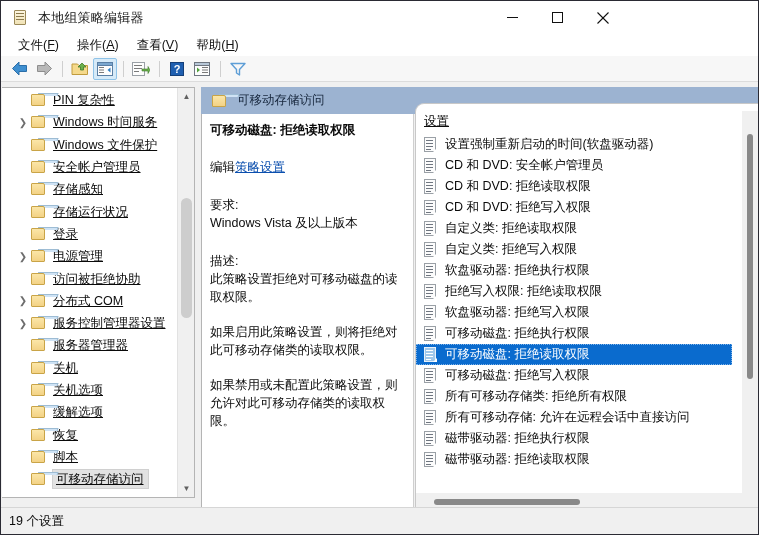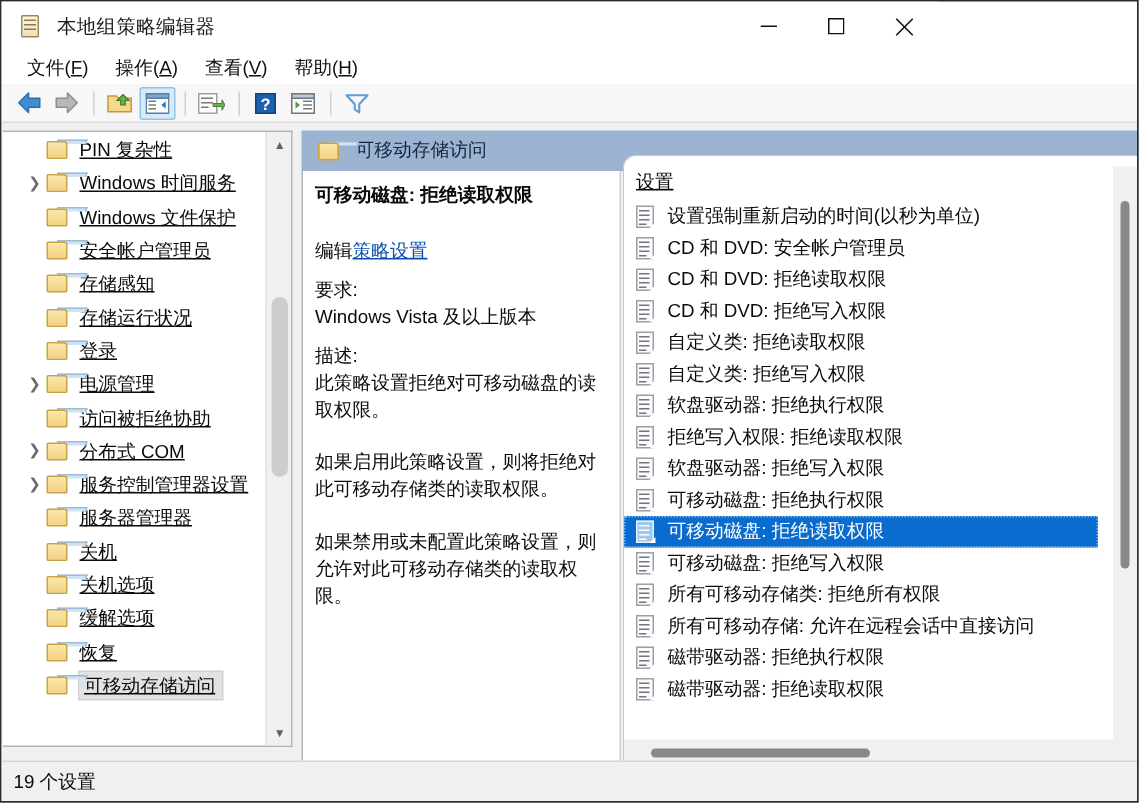--- a/index.html
+++ b/index.html
@@ -177,21 +177,21 @@
   }
   .mid-title {
     font-size: 12.5px; font-weight: bold; color: #0a0a0a;
     line-height: 17px; margin-top: 2px;
   }
   .mid-edit {
     font-size: 12.5px; color: #0a0a0a; margin-top: 20px;
   }
   .mid-edit a { color: #0B4FAE; text-decoration: underline; }
   .mid-h {
-    font-size: 12.5px; color: #0a0a0a; margin-top: 8px; line-height: 18px;
+    font-size: 12.5px; color: #0a0a0a; margin-top: 20px; line-height: 18px;
   }
   .mid-p {
     font-size: 12.5px; color: #0a0a0a; line-height: 18px;
   }
   .mid-gap { height: 17px; }
 
   
   .rightpane {
     position: absolute; left: 414px; top: 21px;
     width: 344px; height: 437px;
@@ -504,20 +504,28 @@
             <span class="tlabel">缓解选项</span>
           </div>
           <div class="tree-row">
             <span class="chev"></span>
             <span class="folder">
               <span class="tab"></span>
               <span class="back"></span>
             </span>
             <span class="tlabel">恢复</span>
           </div>
+          <div class="tree-row">
+            <span class="chev"></span>
+            <span class="folder">
+              <span class="tab"></span>
+              <span class="back"></span>
+            </span>
+            <span class="tlabel">脚本</span>
+          </div>
           <div class="tree-row selected">
             <span class="chev"></span>
             <span class="folder">
               <span class="tab"></span>
               <span class="back"></span>
             </span>
             <span class="tlabel">可移动存储访问</span>
           </div>
         </div>
       <div class="tree-scroll">
@@ -553,21 +561,21 @@
       <div id="settings-list">
           <div class="lrow">
             <span class="docicon">
               <span class="pg"></span>
               <span class="bar" style="top:3px"></span>
               <span class="bar" style="top:6px"></span>
               <span class="bar" style="top:9px"></span>
               <span class="bar" style="top:12px;width:5px"></span>
               <span class="fold"></span>
             </span>
-            <span>设置强制重新启动的时间(以秒为单位)</span>
+            <span>设置强制重新启动的时间(软盘驱动器)</span>
           </div>
           <div class="lrow">
             <span class="docicon">
               <span class="pg"></span>
               <span class="bar" style="top:3px"></span>
               <span class="bar" style="top:6px"></span>
               <span class="bar" style="top:9px"></span>
               <span class="bar" style="top:12px;width:5px"></span>
               <span class="fold"></span>
             </span>

